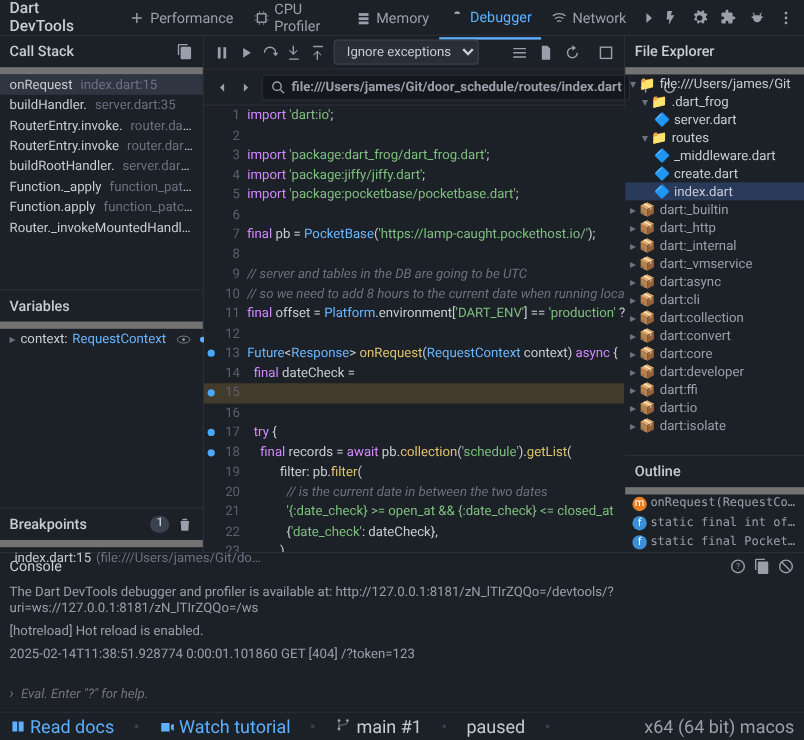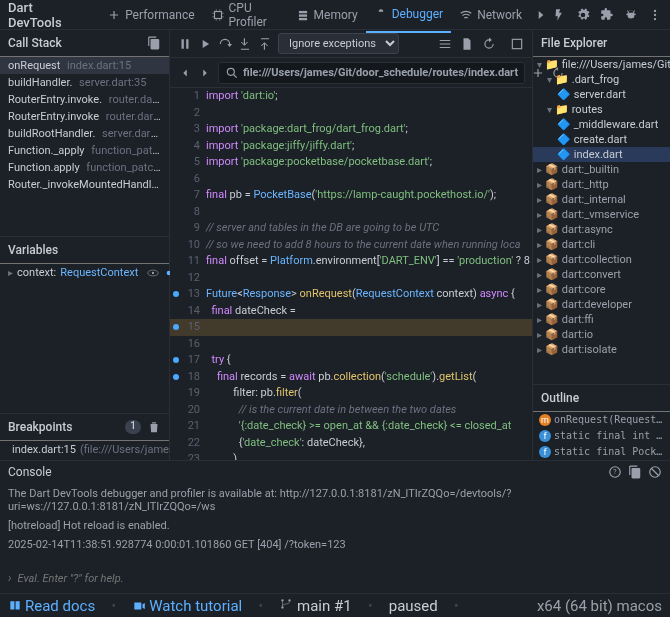--- a/index.html
+++ b/index.html
@@ -7,22 +7,22 @@
   .topbar { height:30px; background:#1c2027; border-bottom:1px solid #2a2e36; display:flex; align-items:center; padding:0 8px; gap:4px; }
   .topbar .title { font-weight:500; font-size:13px; margin-right:8px; }
   .tab { display:flex; align-items:center; gap:4px; padding:4px 8px; font-size:12px; cursor:pointer; border-radius:3px; color:#9aa0ab; }
   .tab.active { color:#5db0ff; border-bottom:2px solid #5db0ff; border-radius:0; }
   .topbar-right { margin-left:auto; display:flex; gap:10px; }
   .icon { width:14px; height:14px; display:inline-flex; align-items:center; justify-content:center; }
   .icon svg { width:14px; height:14px; fill:#9aa0ab; }
   .main { display:flex; height:430px; }
   .left-col { width:170px; border-right:1px solid #2a2e36; display:flex; flex-direction:column; }
   .center-col { flex:1; display:flex; flex-direction:column; min-width:0; }
-  .right-col { width:138px; border-left:1px solid #2a2e36; display:flex; flex-direction:column; }
-  .panel-header { padding:6px 8px; font-size:12px; font-weight:500; display:flex; align-items:center; justify-content:space-between; border-bottom:1px solid #737373; }
+  .right-col { width:150px; border-left:1px solid #2a2e36; display:flex; flex-direction:column; }
+  .panel-header { padding:6px 8px; font-size:12px; font-weight:500; display:flex; align-items:center; justify-content:space-between; border-bottom:6px solid #737373; }
   .panel-header .actions { display:flex; gap:6px; }
   .call-stack { flex:0 0 180px; overflow:auto; border-bottom:1px solid #2a2e36; }
   .stack-item { padding:2px 8px; font-size:11px; white-space:nowrap; overflow:hidden; text-overflow:ellipsis; cursor:pointer; }
   .stack-item.selected { background:#2f3642; }
   .stack-item .src { color:#6b7280; margin-left:4px; }
   .variables { flex:0 0 150px; border-bottom:1px solid #2a2e36; }
   .var-item { padding:2px 8px; font-size:11px; display:flex; align-items:center; gap:4px; }
   .var-item .val { color:#6bb6ff; }
   .var-row { display:flex; align-items:center; }
   .eye-icons { margin-left:auto; display:flex; gap:2px; padding-right:4px; }

